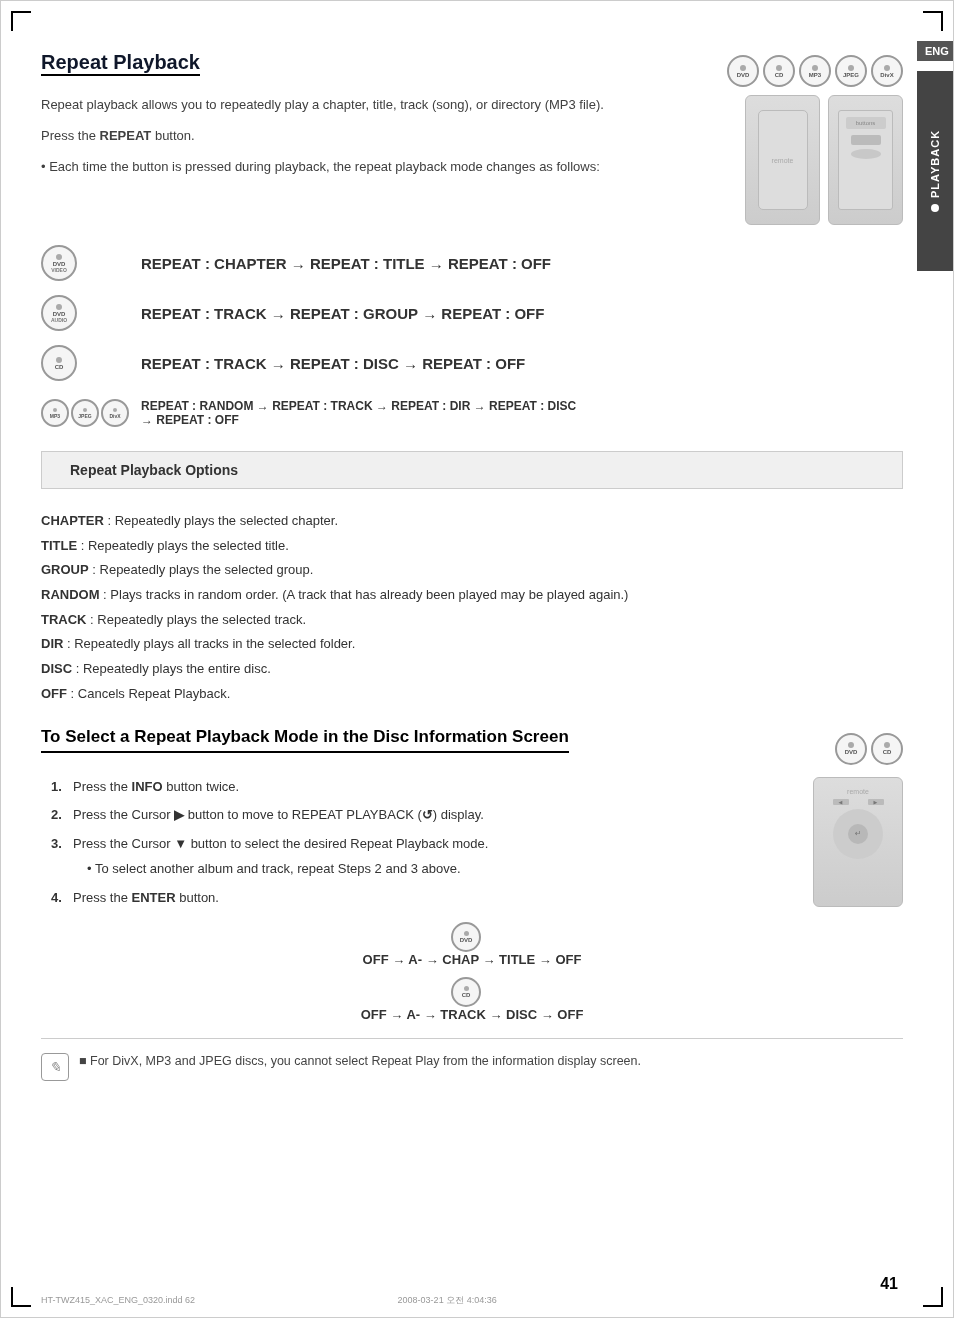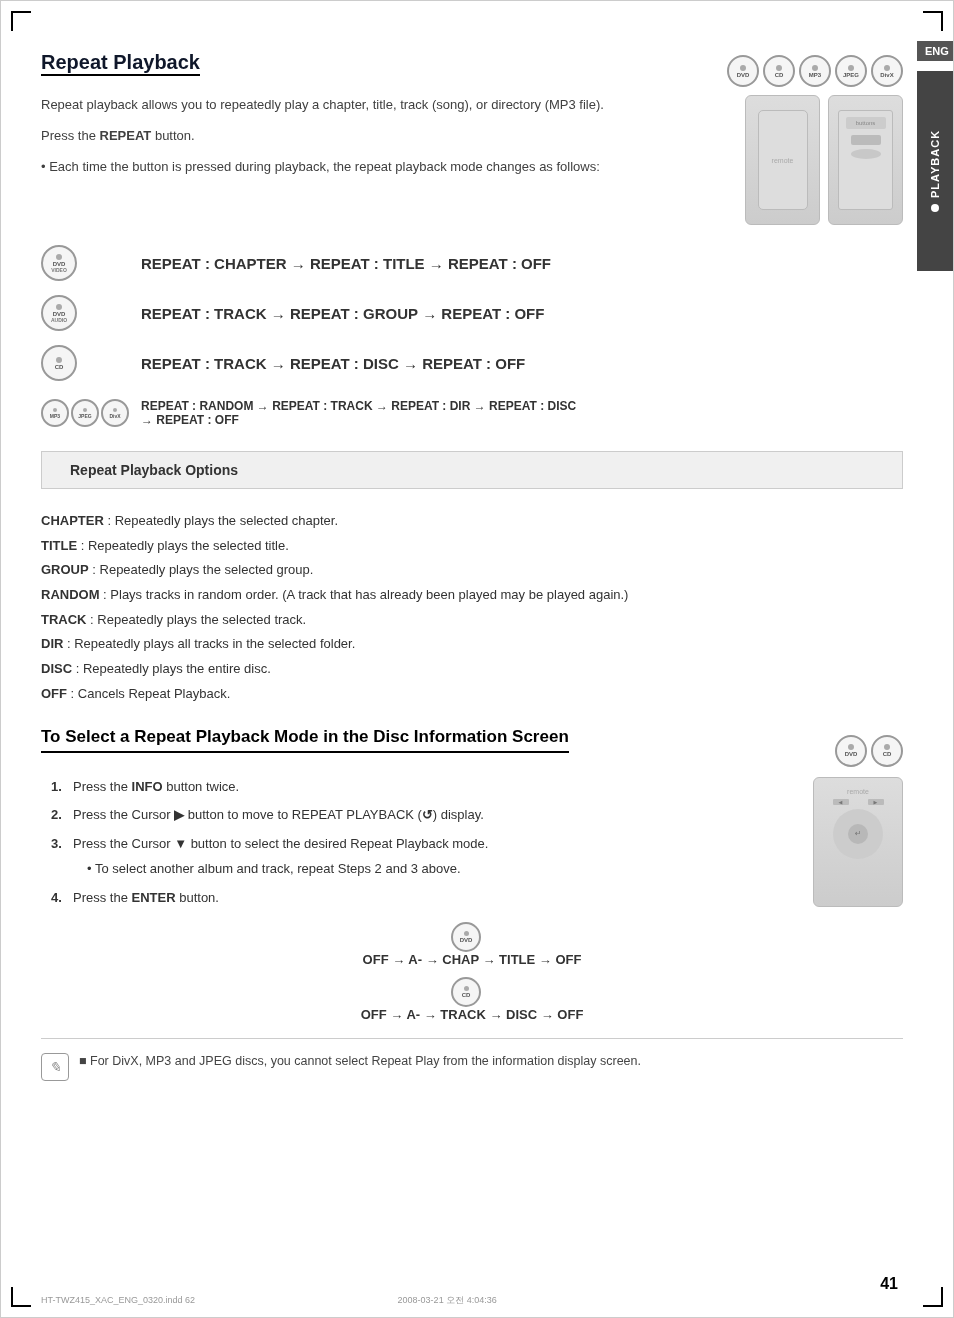--- a/index.html
+++ b/index.html
@@ -328,21 +328,21 @@
     }
 
     .two-remotes {
       display: flex;
       gap: 10px;
       margin-bottom: 14px;
     }
 
     .section2-header-area {
       display: flex;
-      align-items: flex-end;
+      align-items: center;
       justify-content: space-between;
       margin-bottom: 10px;
     }
 
     .section2-icons-row {
       display: flex;
       gap: 4px;
       margin-top: 4px;
     }
 

